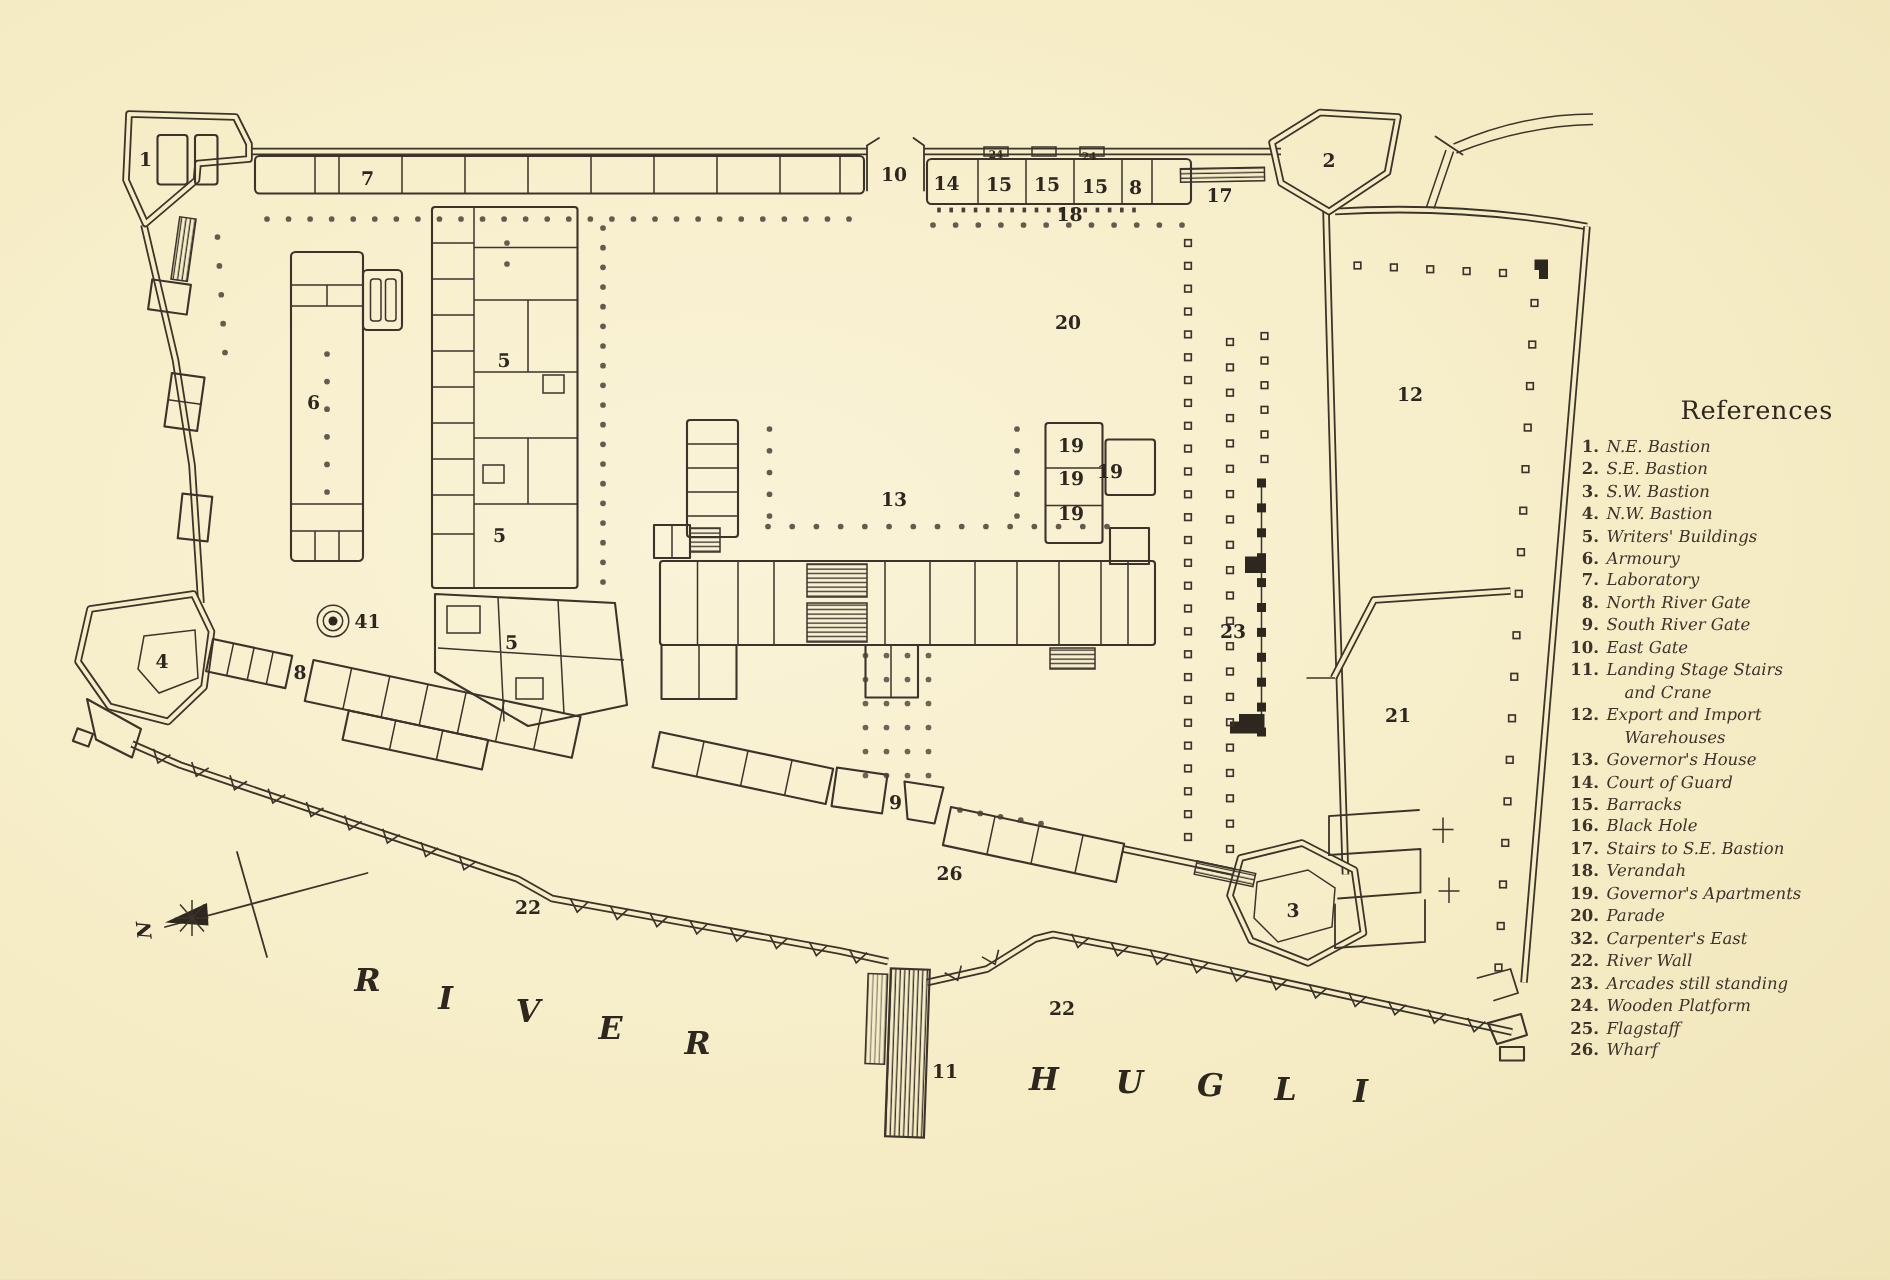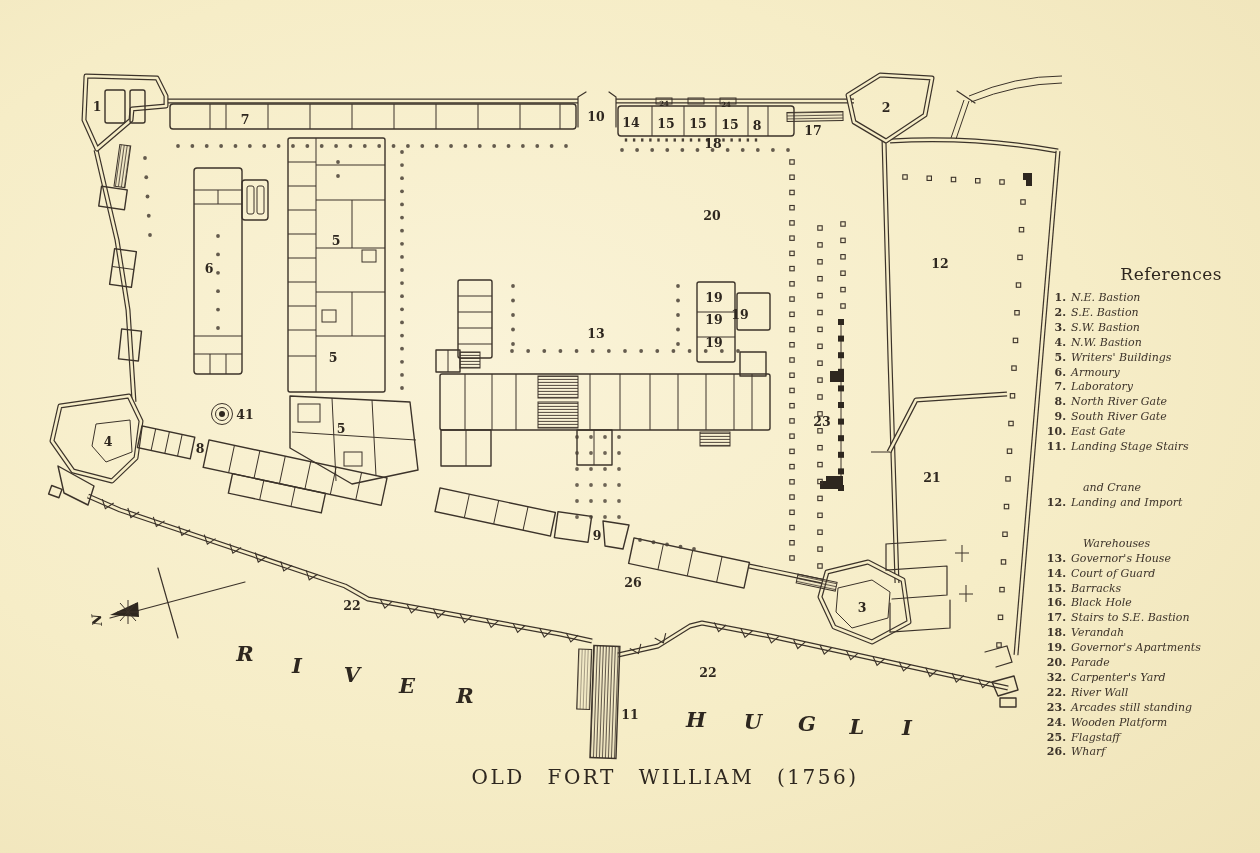--- a/index.html
+++ b/index.html
@@ -28,21 +28,21 @@
     position:absolute;left:97px;top:620px;transform:translate(-50%,-50%) rotate(-96deg);
     font-style:italic;font-size:13px;font-weight:bold;color:#2e271f;
   }
   .references{position:absolute;left:1040px;top:264px;width:182px;}
   .ref-heading{
     text-align:right;font-size:17px;letter-spacing:.5px;margin-bottom:7px;color:#2e271f;
   }
   .ref-row{display:flex;line-height:14.9px;font-size:11px;}
   .ref-num{width:26px;text-align:right;font-weight:bold;flex:none;}
   .ref-txt{font-style:italic;padding-left:5px;}
-  .ref-line2{margin-left:43px;font-style:italic;font-size:11px;line-height:14.9px;margin-top:26px;}
+  .ref-line2{margin-left:43px;font-style:italic;font-size:11px;line-height:14.9px;}
   .map-title{
     position:absolute;left:440px;top:765px;width:450px;text-align:center;
     font-size:20px;font-weight:500;letter-spacing:2.5px;word-spacing:14px;color:#2e271f;
   }
 </style>
 </head>
 <body>
 
 <div class="stage">
 
@@ -605,21 +605,21 @@
           <span class="ref-num">10.</span>
           <span class="ref-txt">East Gate</span>
         </div>
         <div class="ref-row">
           <span class="ref-num">11.</span>
           <span class="ref-txt">Landing Stage Stairs</span>
         </div>
         <div class="ref-line2">and Crane</div>
         <div class="ref-row">
           <span class="ref-num">12.</span>
-          <span class="ref-txt">Landing and Import</span>
+          <span class="ref-txt">Export and Import</span>
         </div>
         <div class="ref-line2">Warehouses</div>
         <div class="ref-row">
           <span class="ref-num">13.</span>
           <span class="ref-txt">Governor's House</span>
         </div>
         <div class="ref-row">
           <span class="ref-num">14.</span>
           <span class="ref-txt">Court of Guard</span>
         </div>
@@ -642,21 +642,21 @@
         <div class="ref-row">
           <span class="ref-num">19.</span>
           <span class="ref-txt">Governor's Apartments</span>
         </div>
         <div class="ref-row">
           <span class="ref-num">20.</span>
           <span class="ref-txt">Parade</span>
         </div>
         <div class="ref-row">
           <span class="ref-num">32.</span>
-          <span class="ref-txt">Carpenter's Yard</span>
+          <span class="ref-txt">Carpenter's East</span>
         </div>
         <div class="ref-row">
           <span class="ref-num">22.</span>
           <span class="ref-txt">River Wall</span>
         </div>
         <div class="ref-row">
           <span class="ref-num">23.</span>
           <span class="ref-txt">Arcades still standing</span>
         </div>
         <div class="ref-row">
@@ -667,14 +667,13 @@
           <span class="ref-num">25.</span>
           <span class="ref-txt">Flagstaff</span>
         </div>
         <div class="ref-row">
           <span class="ref-num">26.</span>
           <span class="ref-txt">Wharf</span>
         </div>
       </div>
   </div>
 
-  <div class="map-title">OLD FORT WILLIAM (1756)</div>
 </div>
 
 </body></html>

